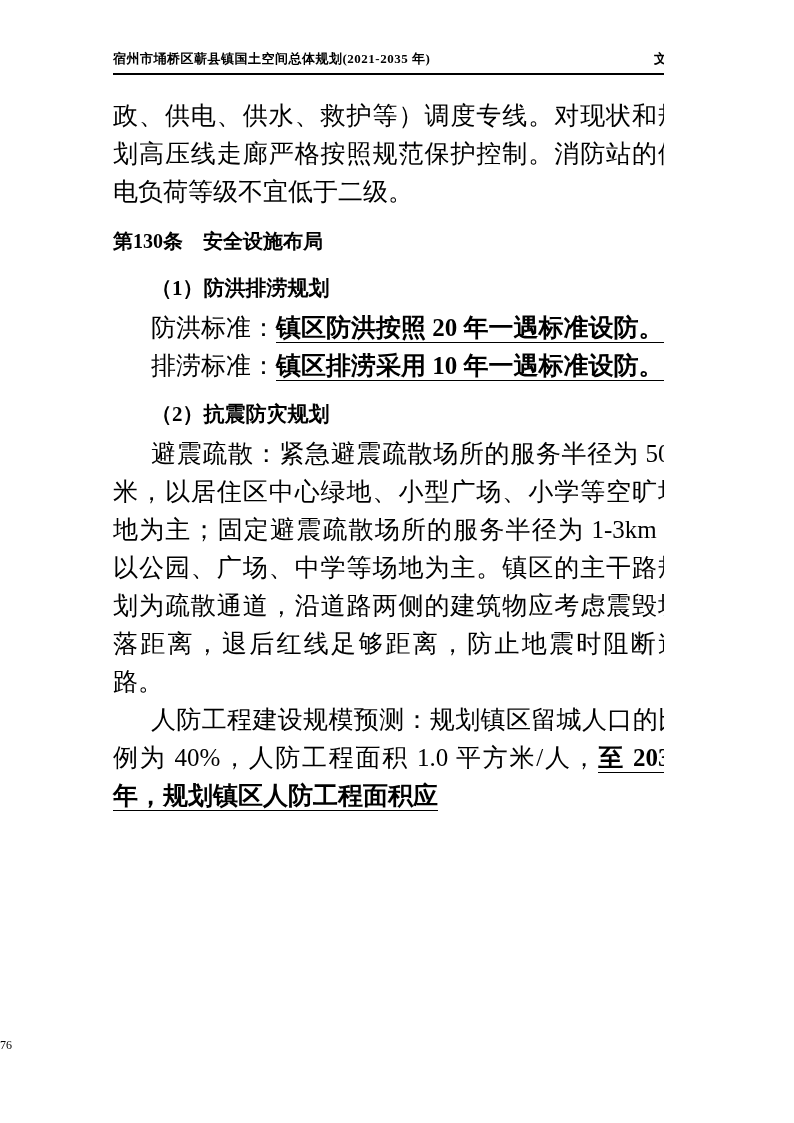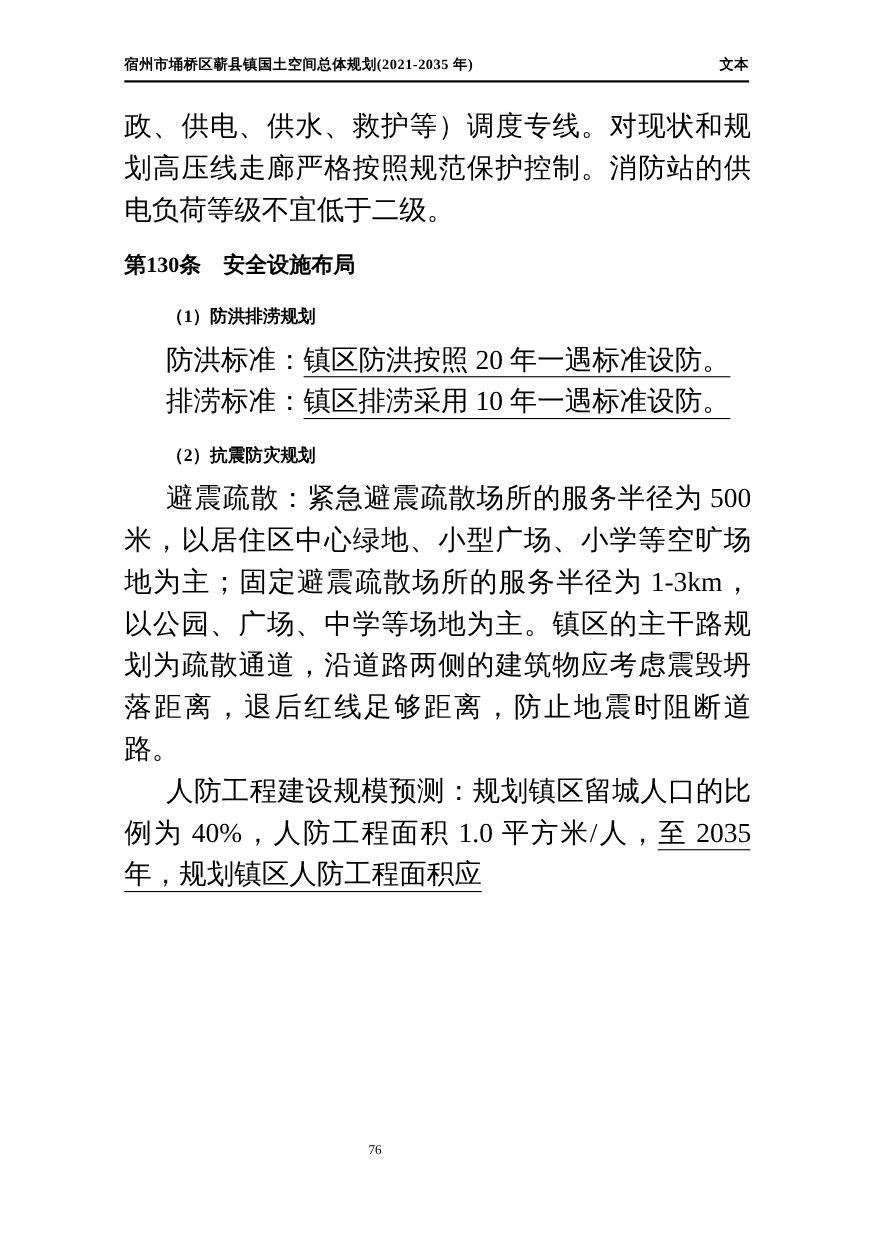--- a/index.html
+++ b/index.html
@@ -8,21 +8,20 @@
     background: #ffffff;
   }
   .page {
     position: relative;
     width: 664px;
     height: 1123px;
     background: #ffffff;
     color: #000000;
     font-family: "Liberation Serif", "DejaVu Serif", serif;
     overflow: hidden;
-    padding-left: 18px;
   }
   
   .header {
     position: absolute;
     left: 113px;
     top: 50px;
     width: 568px;
     display: flex;
     justify-content: space-between;
     align-items: flex-end;
@@ -48,36 +47,37 @@
   }
   .content p.para.indent { text-indent: 38px; }
   .content h2.heading1 {
     margin: 15px 0 16px 0;
     font-size: 20px;
     line-height: 31px;
     font-weight: bold;
   }
   .content h3.heading2 {
     margin: 14px 0 5px 0;
-    font-size: 16px;
+    font-size: 21px;
     line-height: 31px;
     font-weight: bold;
     text-indent: 38px;
   }
   .u {
     border-bottom: 1.5px solid #000;
     padding-bottom: 1px;
+    font-weight: bold;
   }
   
   .footer {
     position: absolute;
     left: 0;
     right: 0;
     top: 1038px;
-    text-align: center;
+    text-align: left;
     font-size: 12px;
   }
 </style>
 </head>
 <body>
 
 <div class="page">
 
   <div class="header">
     <span>宿州市埇桥区蕲县镇国土空间总体规划(2021-2035 年)</span>

